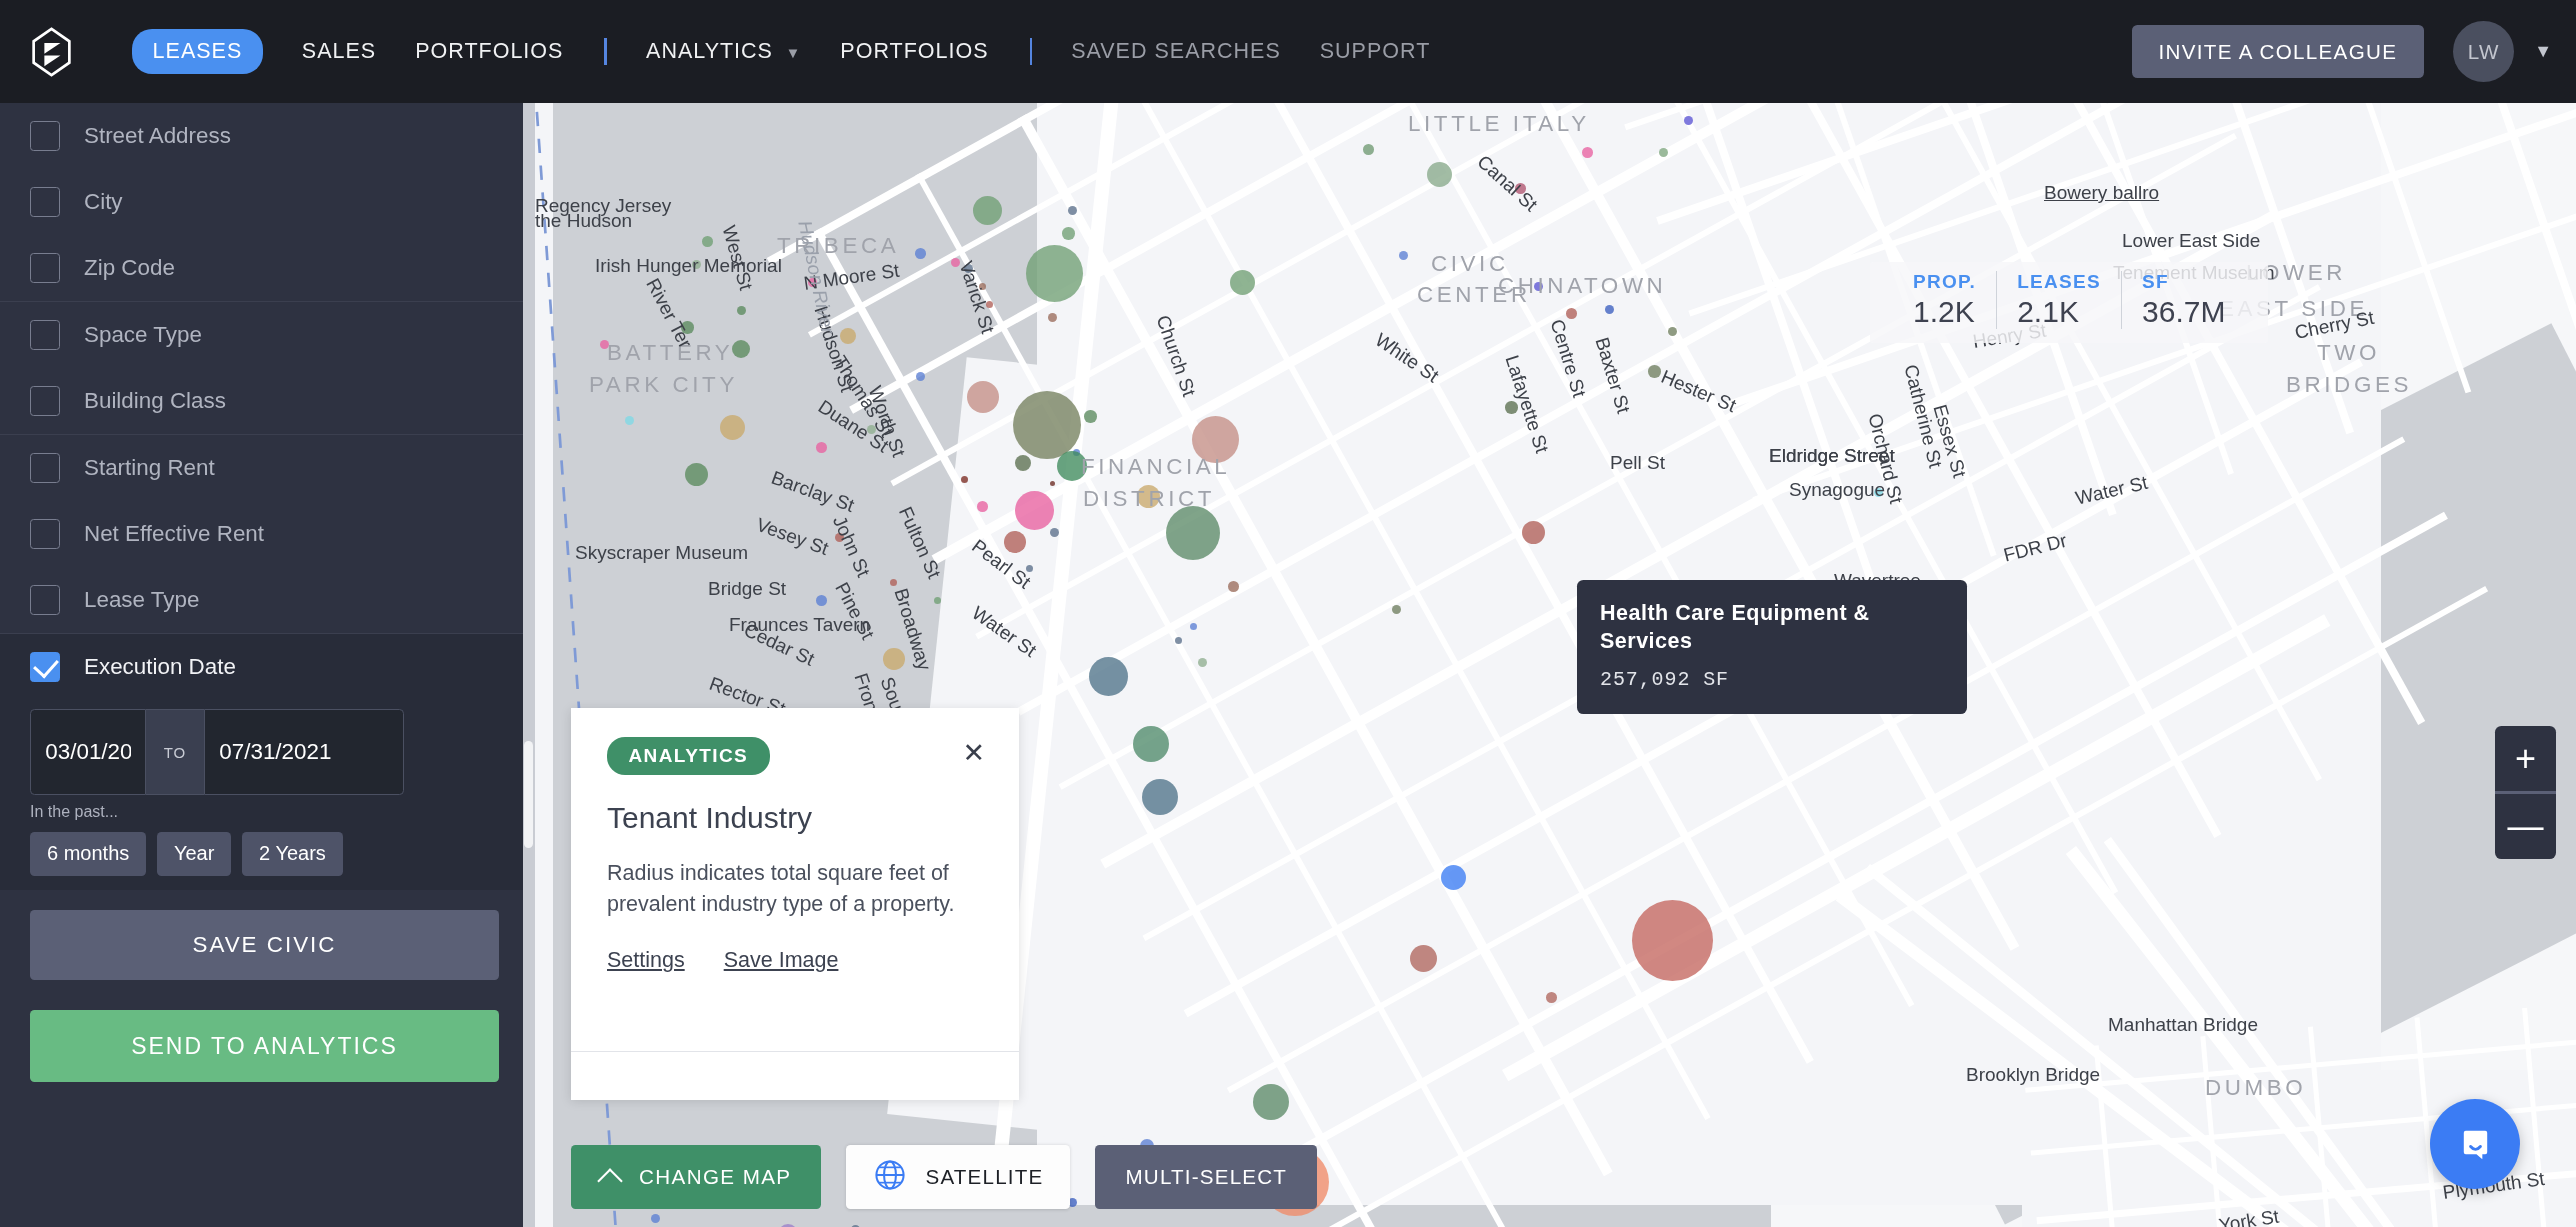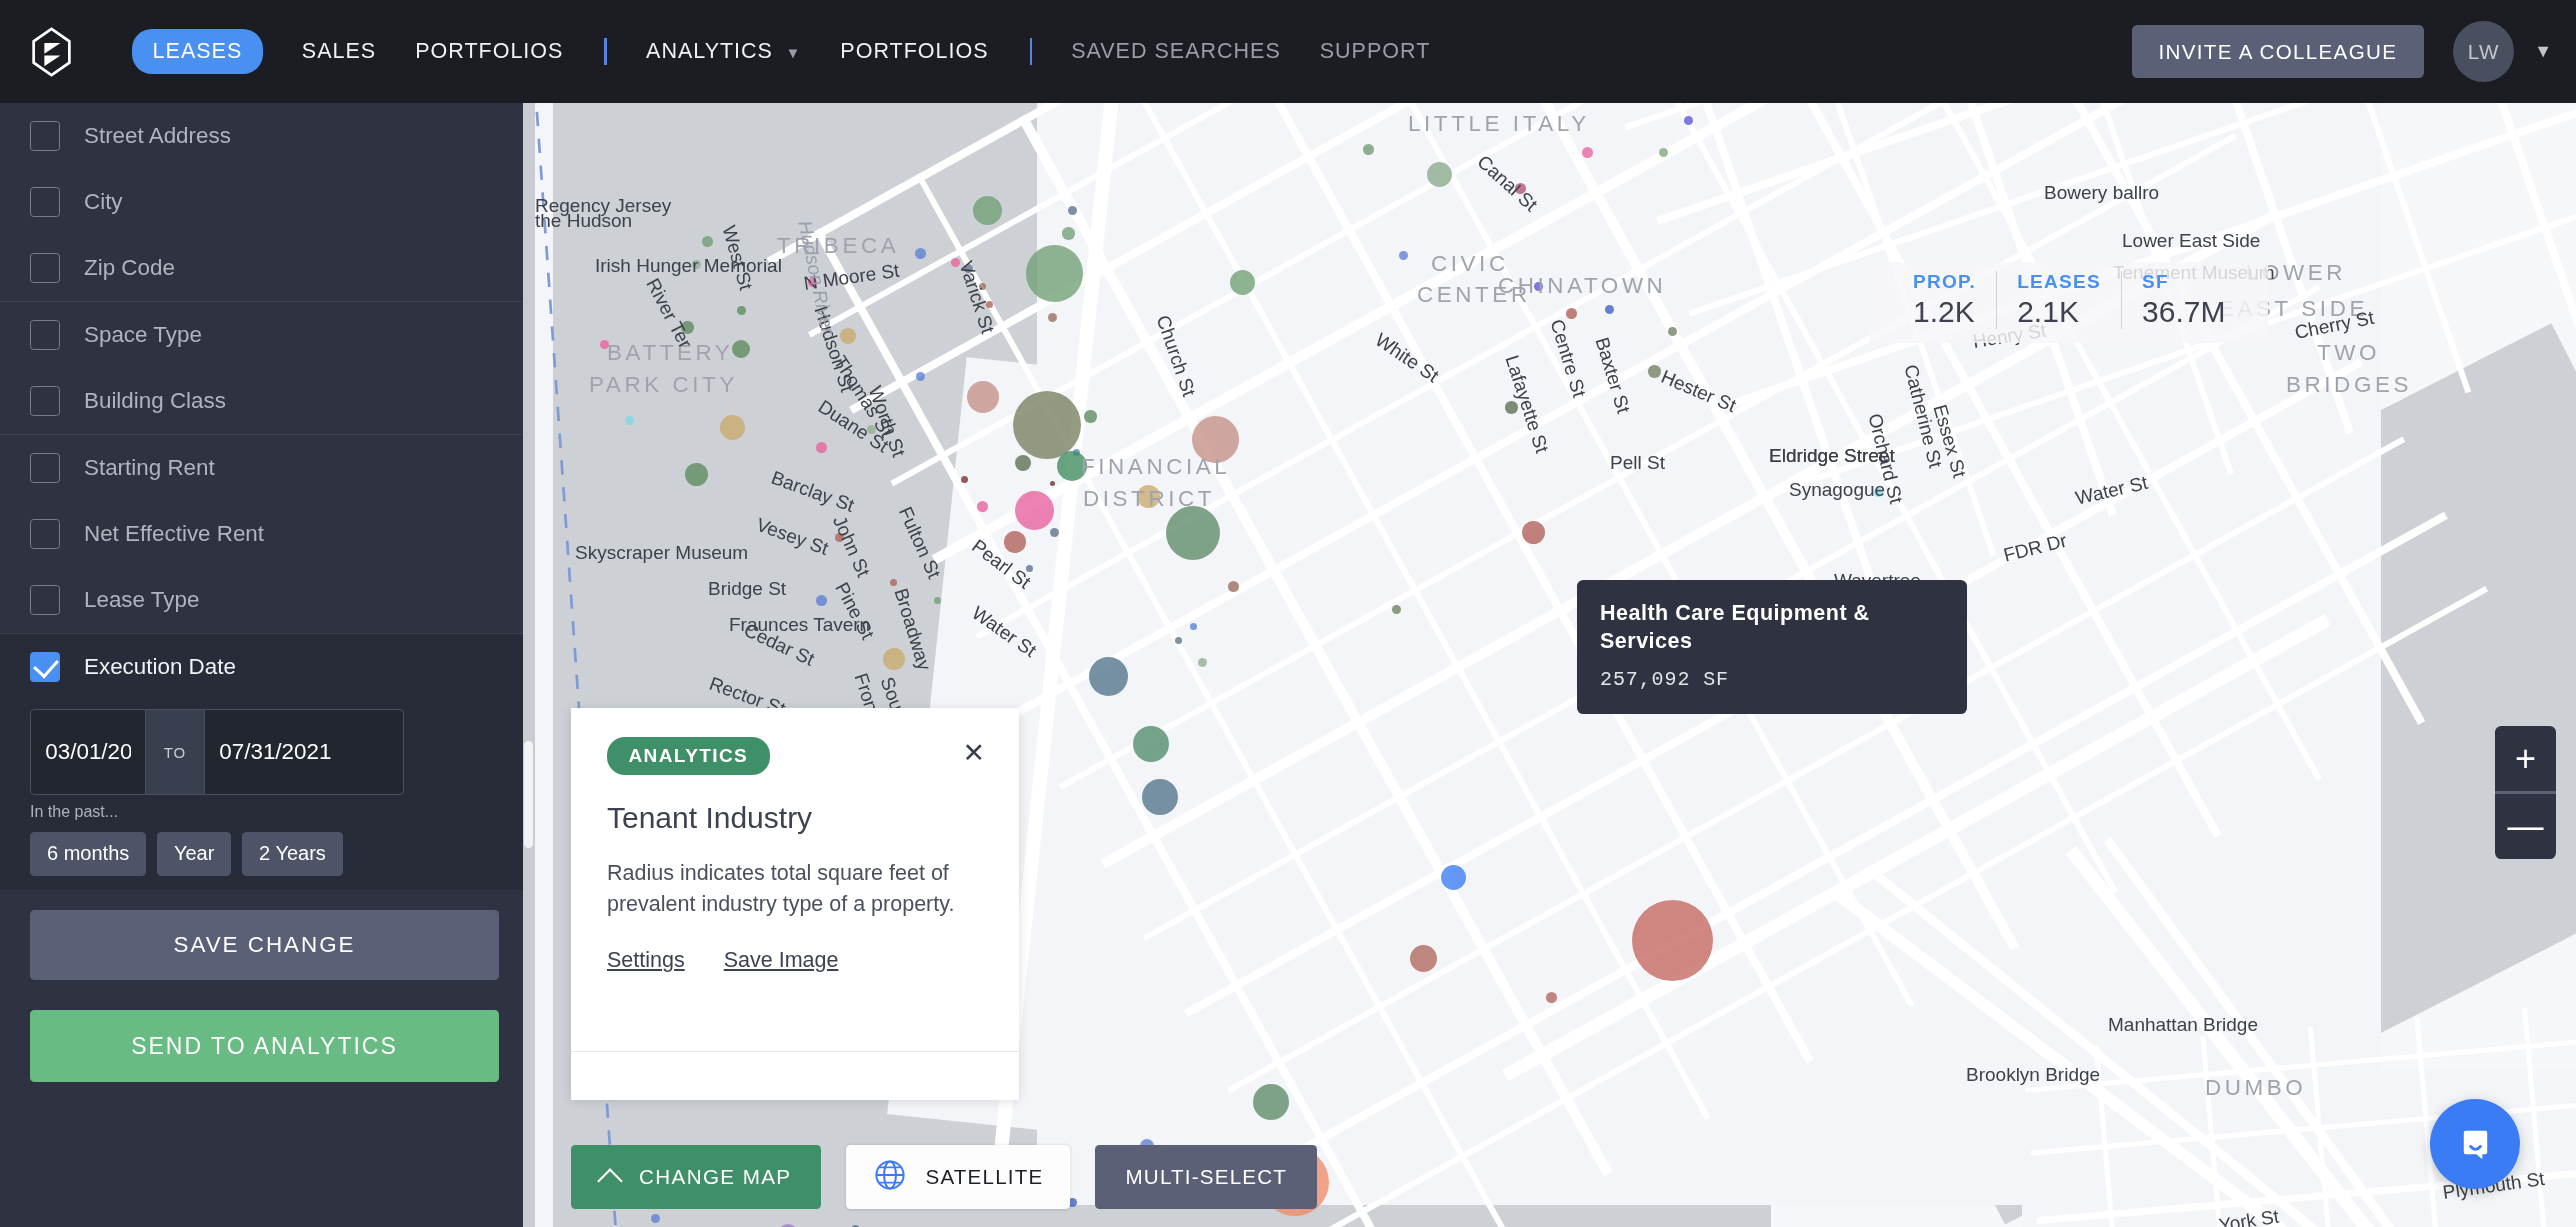--- a/index.html
+++ b/index.html
@@ -306,21 +306,21 @@
       </div>
       <div class="past-label">In the past...</div>
       <div class="chip-row">
         <button class="chip">6 months</button>
         <button class="chip">Year</button>
         <button class="chip">2 Years</button>
       </div>
     </div>
 
     <div class="action-area">
-      <button class="save-search-btn">SAVE CHANGE</button>
+      <button class="save-search-btn">SAVE CIVIC</button>
       <button class="send-analytics-btn">SEND TO ANALYTICS</button>
     </div>
 
     <div class="sidebar-scrollbar">
       <div class="sidebar-scroll-thumb"></div>
     </div>
   </div>
   <div class="bottom-bar-left"></div>
 
   <div class="map">
@@ -552,21 +552,21 @@
         <div class="maplabel" style="left: 1541px; top: 385px; transform: rotate(-13deg);">Water St</div>
         <div class="maplabel" style="left: 1469px; top: 442px; transform: rotate(-14deg);">FDR Dr</div>
         <div class="maplabel" style="left: 1684px; top: 1112px; transform: rotate(-9deg);">York St</div>
         <div class="maplabel" style="left: 1908px; top: 1079px; transform: rotate(-8deg);">Plymouth St</div>
         <div class="maplabel" style="left: 1760px; top: 219px; transform: rotate(-11deg);">Cherry St</div>
         <div class="maplabel river" style="left: 269px; top: 107px; transform: rotate(78deg);">Hudson River</div>
         <div class="maplabel" style="left: 60px; top: 152px; transform: rotate(0deg);">Irish Hunger Memorial</div>
         <div class="maplabel" style="left: 40px; top: 439px; transform: rotate(0deg);">Skyscraper Museum</div>
         <div class="maplabel" style="left: 194px; top: 511px; transform: rotate(0deg);">Fraunces Tavern</div>
         <div class="maplabel" style="left: 1299px; top: 467px; transform: rotate(0deg);">Wavertree</div>
-        <div class="maplabel" style="left: 1509px; top: 79px; transform: rotate(0deg);">Bowery ballro</div>
+        <div class="maplabel" style="left: 1509px; top: 79px; transform: rotate(0deg); text-decoration: underline;">Bowery ballro</div>
         <div class="maplabel" style="left: 1587px; top: 127px; transform: rotate(0deg);">Lower East Side</div>
         <div class="maplabel" style="left: 1578px; top: 159px; transform: rotate(0deg);">Tenement Museum</div>
         <div class="maplabel" style="left: 1573px; top: 911px; transform: rotate(0deg);">Manhattan Bridge</div>
         <div class="maplabel" style="left: 1431px; top: 961px; transform: rotate(0deg);">Brooklyn Bridge</div>
         <div class="maplabel" style="left: 0px; top: 92px; transform: rotate(0deg);">Regency Jersey</div>
         <div class="maplabel" style="left: 0px; top: 107px; transform: rotate(0deg);">the Hudson</div>
         <div class="maplabel" style="left: 1234px; top: 342px; transform: rotate(0deg);">Eldridge Street</div>
         <div class="maplabel" style="left: 1254px; top: 376px; transform: rotate(0deg);">Synagogue</div>
       </div>
 

